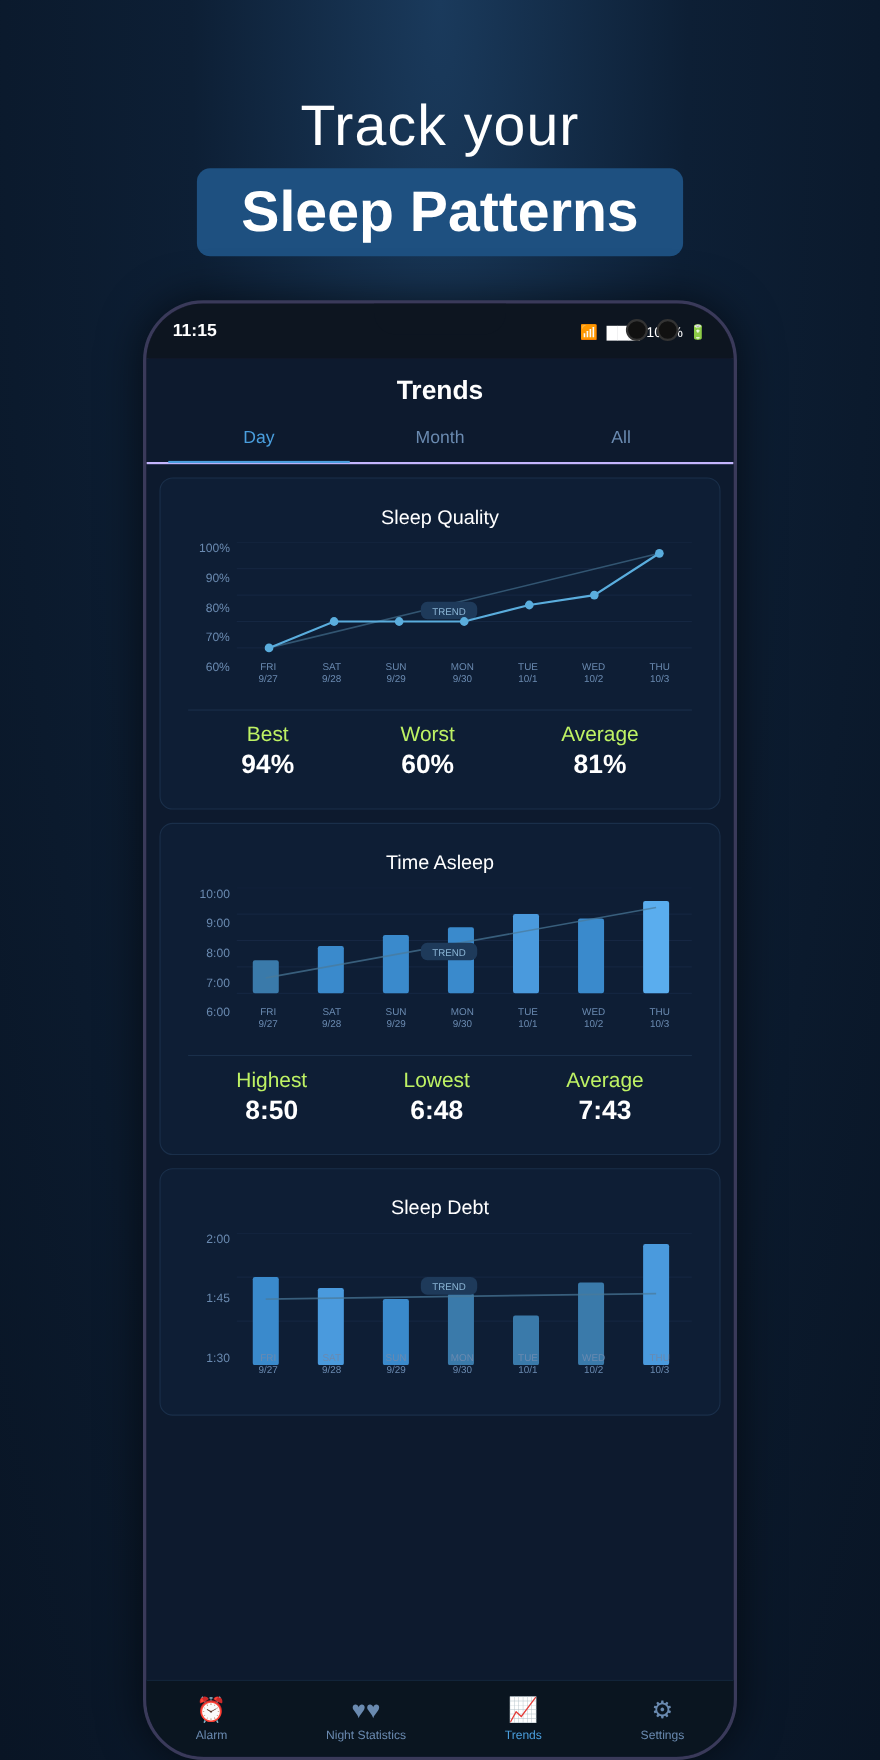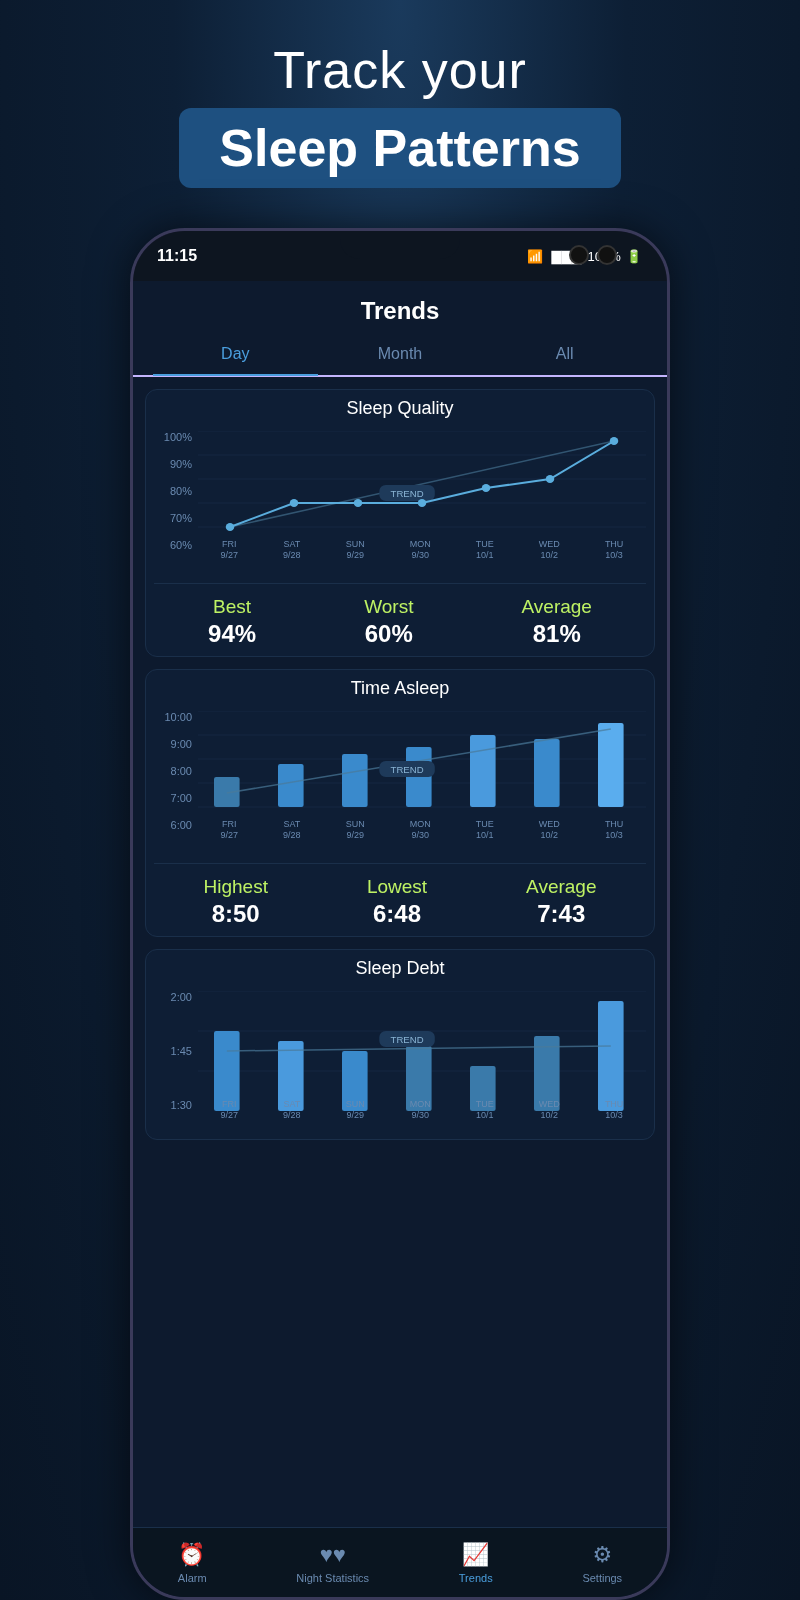--- a/index.html
+++ b/index.html
@@ -10,21 +10,21 @@
       font-family: 'Segoe UI', Arial, sans-serif;
       overflow: hidden;
       display: flex;
       flex-direction: column;
       align-items: center;
     }
 
     
     .hero-section {
       text-align: center;
-      padding-top: 40px;
+      padding-top: 85px;
       color: white;
     }
     .hero-section .track-text {
       font-size: 52px;
       font-weight: 300;
       letter-spacing: 1px;
     }
     .hero-section .sleep-patterns-box {
       background: #1e5080;
       border-radius: 12px;
@@ -152,21 +152,21 @@
       right: 0;
       height: 2px;
       background: #4a9edd;
     }
 
     
     .chart-card {
       background: #0e1e35;
       margin: 12px 12px;
       border-radius: 12px;
-      padding: 8px;
+      padding: 25px;
       border: 1px solid #1a2f4a;
     }
     .chart-title {
       text-align: center;
       color: white;
       font-size: 18px;
       font-weight: 500;
       margin-bottom: 12px;
     }
 

